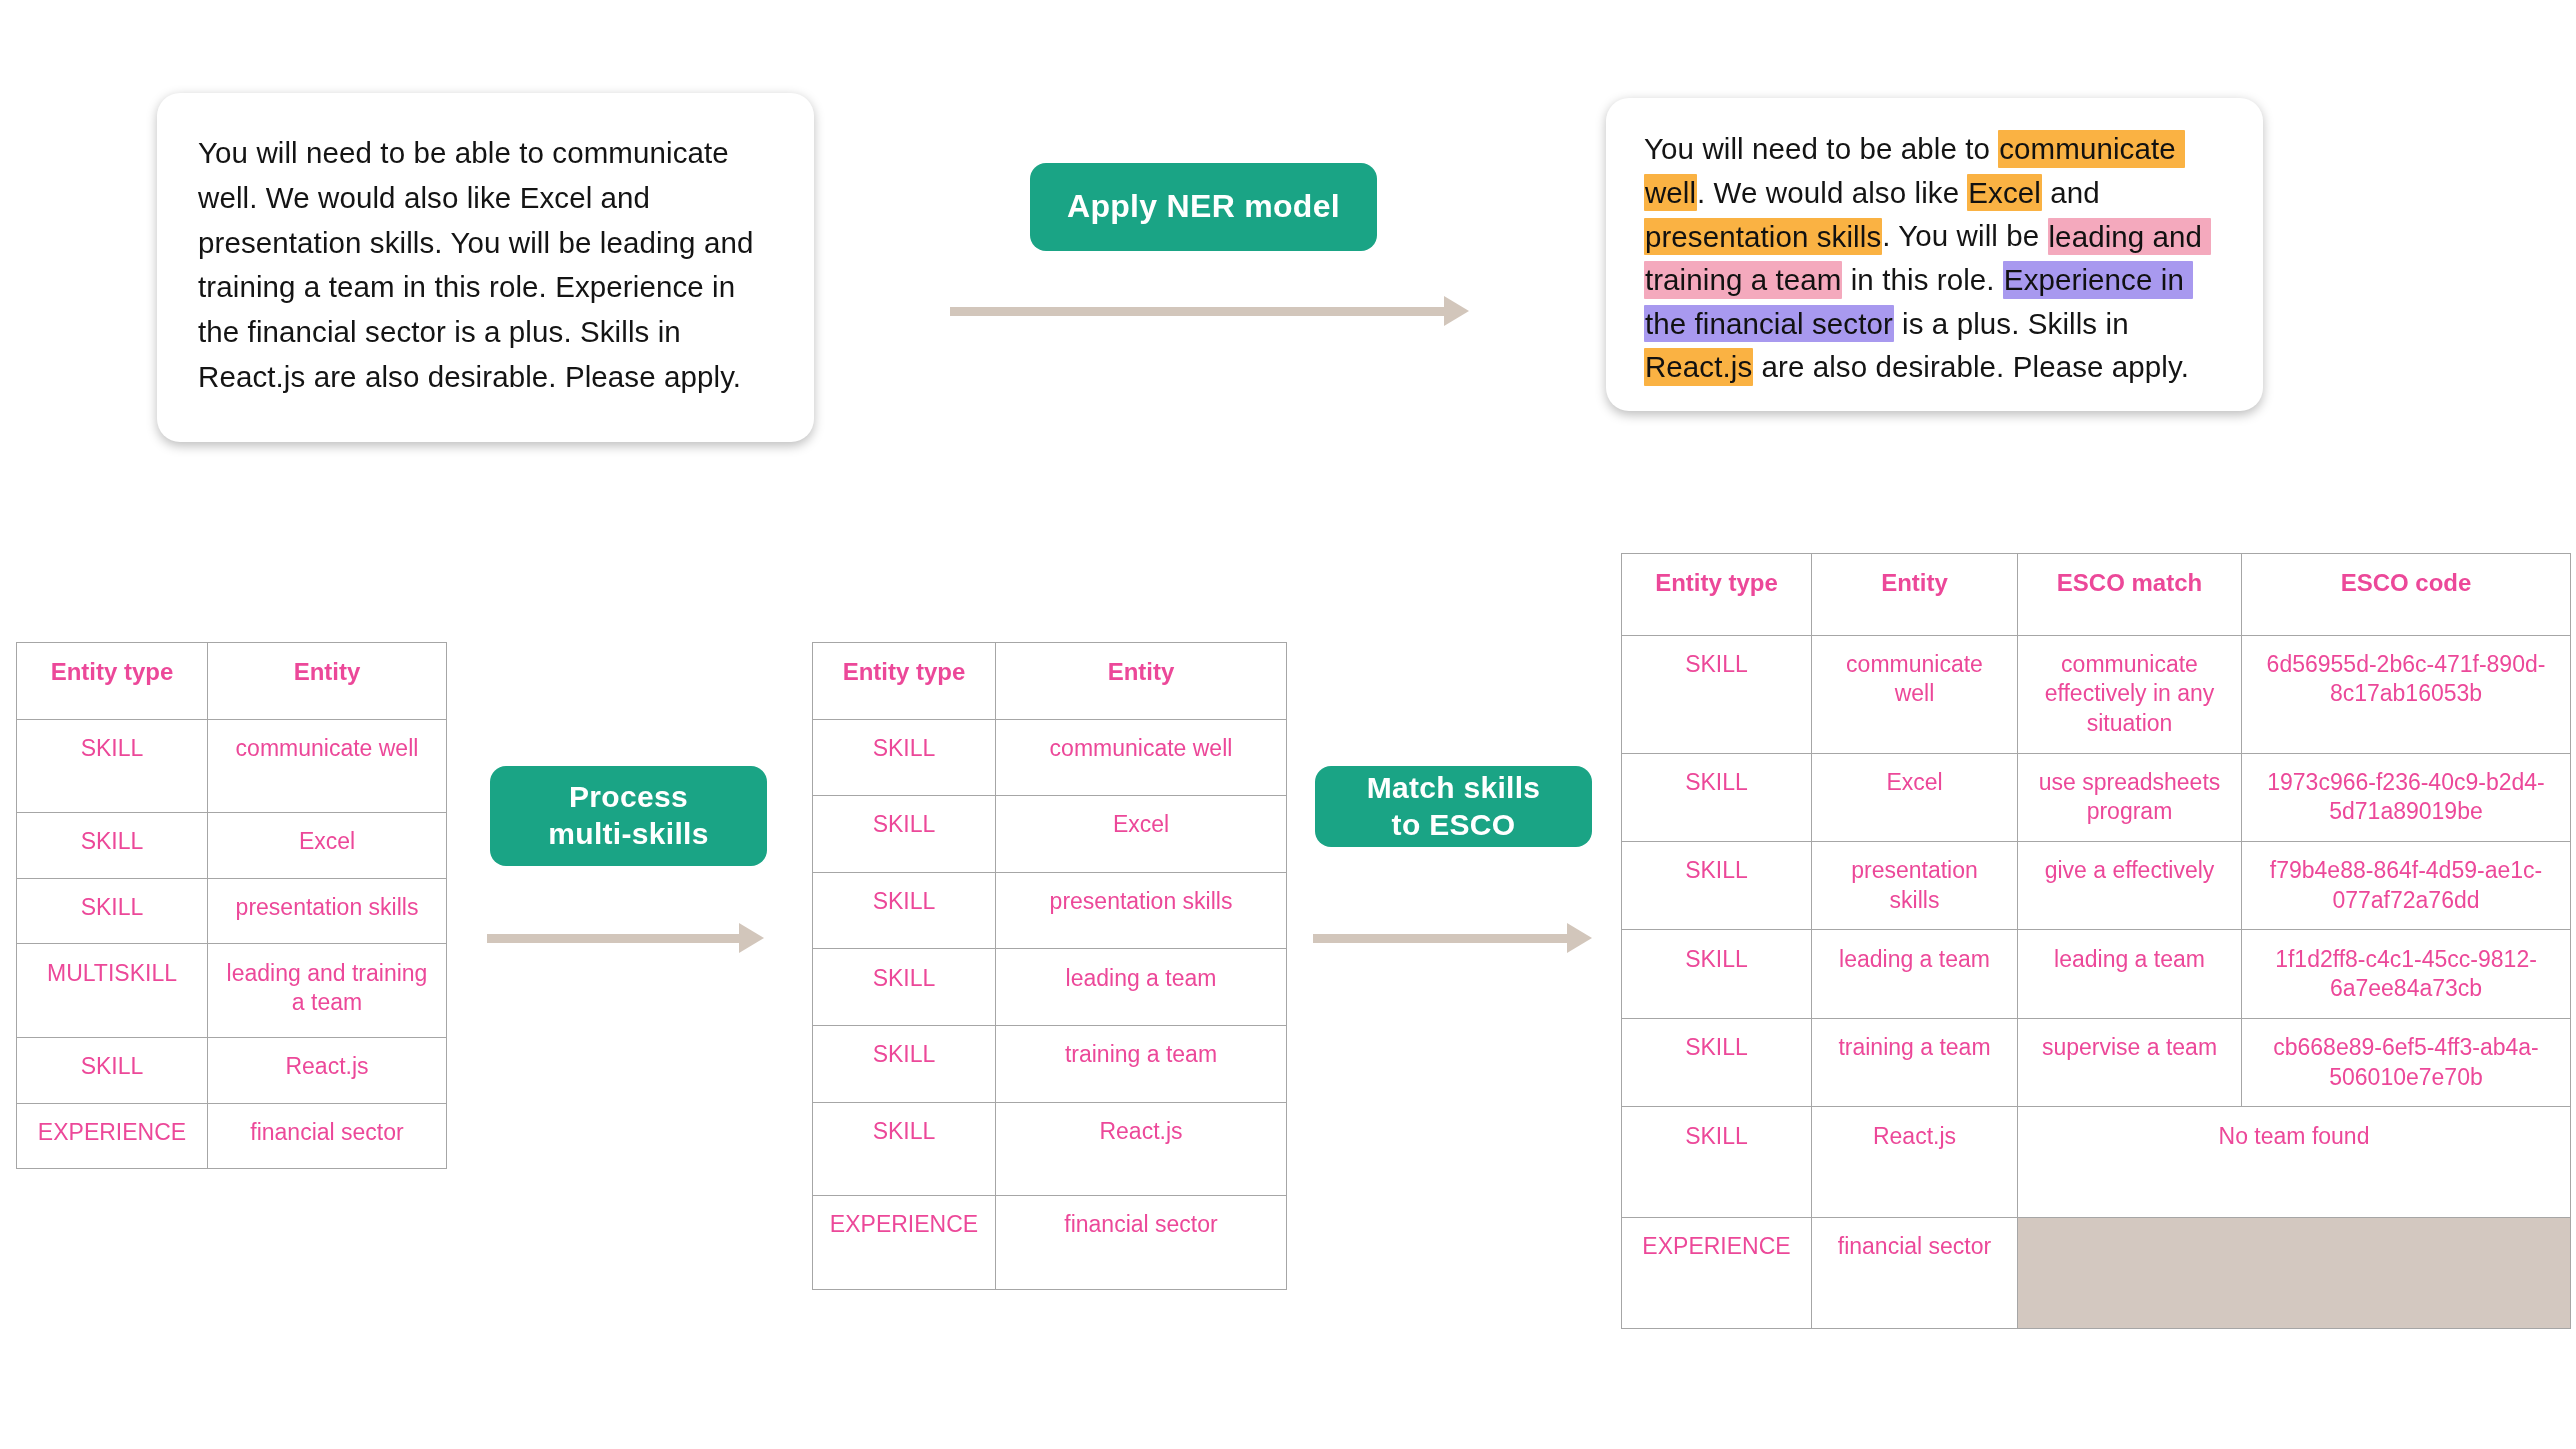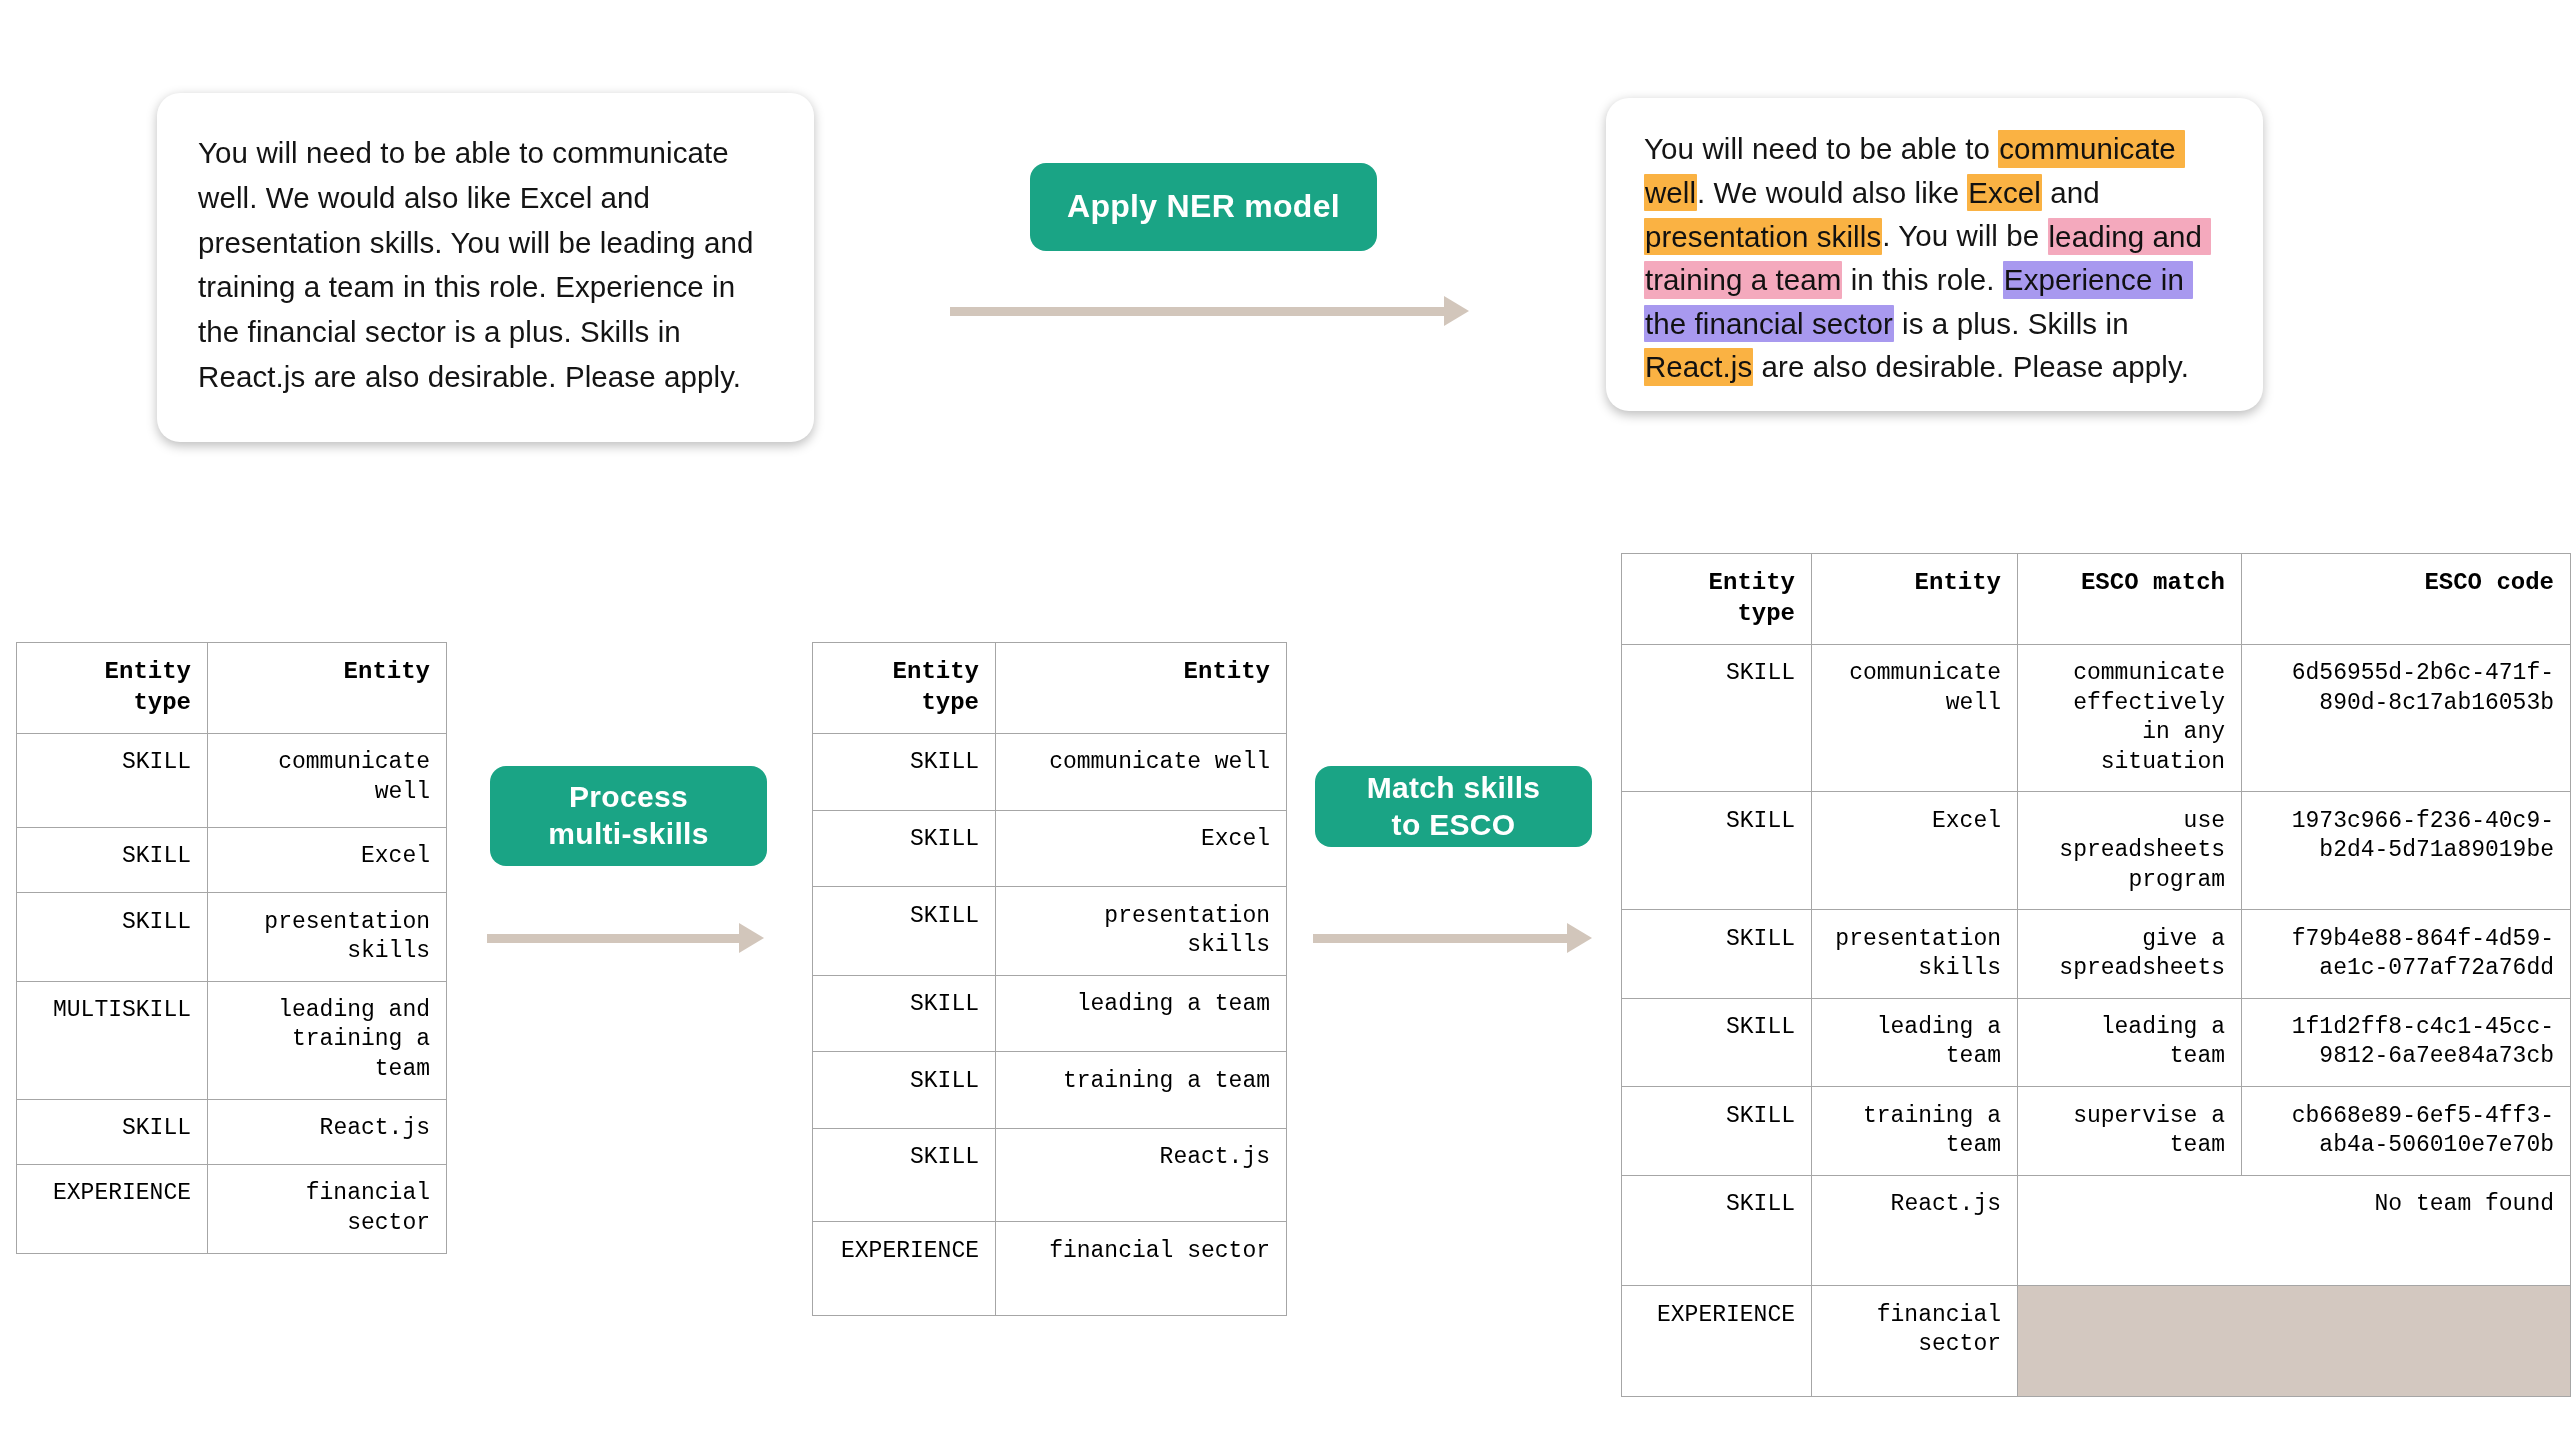--- a/index.html
+++ b/index.html
@@ -86,24 +86,23 @@
     border-collapse:collapse;
     background:#ffffff;
     table-layout:fixed;
   }
   table.grid th, table.grid td{
     border:1.8px solid #a6a6a6;
     vertical-align:top;
     padding:14.3px 16px;
     font-size:23px;
     line-height:1.28;
-    color:#000000;
-    text-align:right;
+    color:#ec4899;
+    text-align:center;
     word-wrap:break-word;
-    font-family:Liberation Mono, monospace;
   }
   table.grid th{font-weight:bold;font-size:24px;}
   td.nomatch{text-align:center;vertical-align:middle;font-size:24px;}
   td.blank{background:#d3c8c0;border-color:#a6a6a6;}
 
   #table-raw{left:16px;top:638px;width:429px;}
   #table-raw col.c1{width:191px;}
   #table-raw col.c2{width:239px;}
 
   #table-split{left:812px;top:638px;width:474px;}
@@ -258,21 +257,21 @@
         </tr>
         <tr>
           <td style="height: 54px;">SKILL</td>
           <td>Excel</td>
           <td>use spreadsheets program</td>
           <td>1973c966-f236-40c9-b2d4-5d71a89019be</td>
         </tr>
         <tr>
           <td style="height: 54px;">SKILL</td>
           <td>presentation skills</td>
-          <td>give a spreadsheets</td>
+          <td>give a effectively</td>
           <td>f79b4e88-864f-4d59-ae1c-077af72a76dd</td>
         </tr>
         <tr>
           <td style="height: 54px;">SKILL</td>
           <td>leading a team</td>
           <td>leading a team</td>
           <td>1f1d2ff8-c4c1-45cc-9812-6a7ee84a73cb</td>
         </tr>
         <tr>
           <td style="height: 54px;">SKILL</td>

